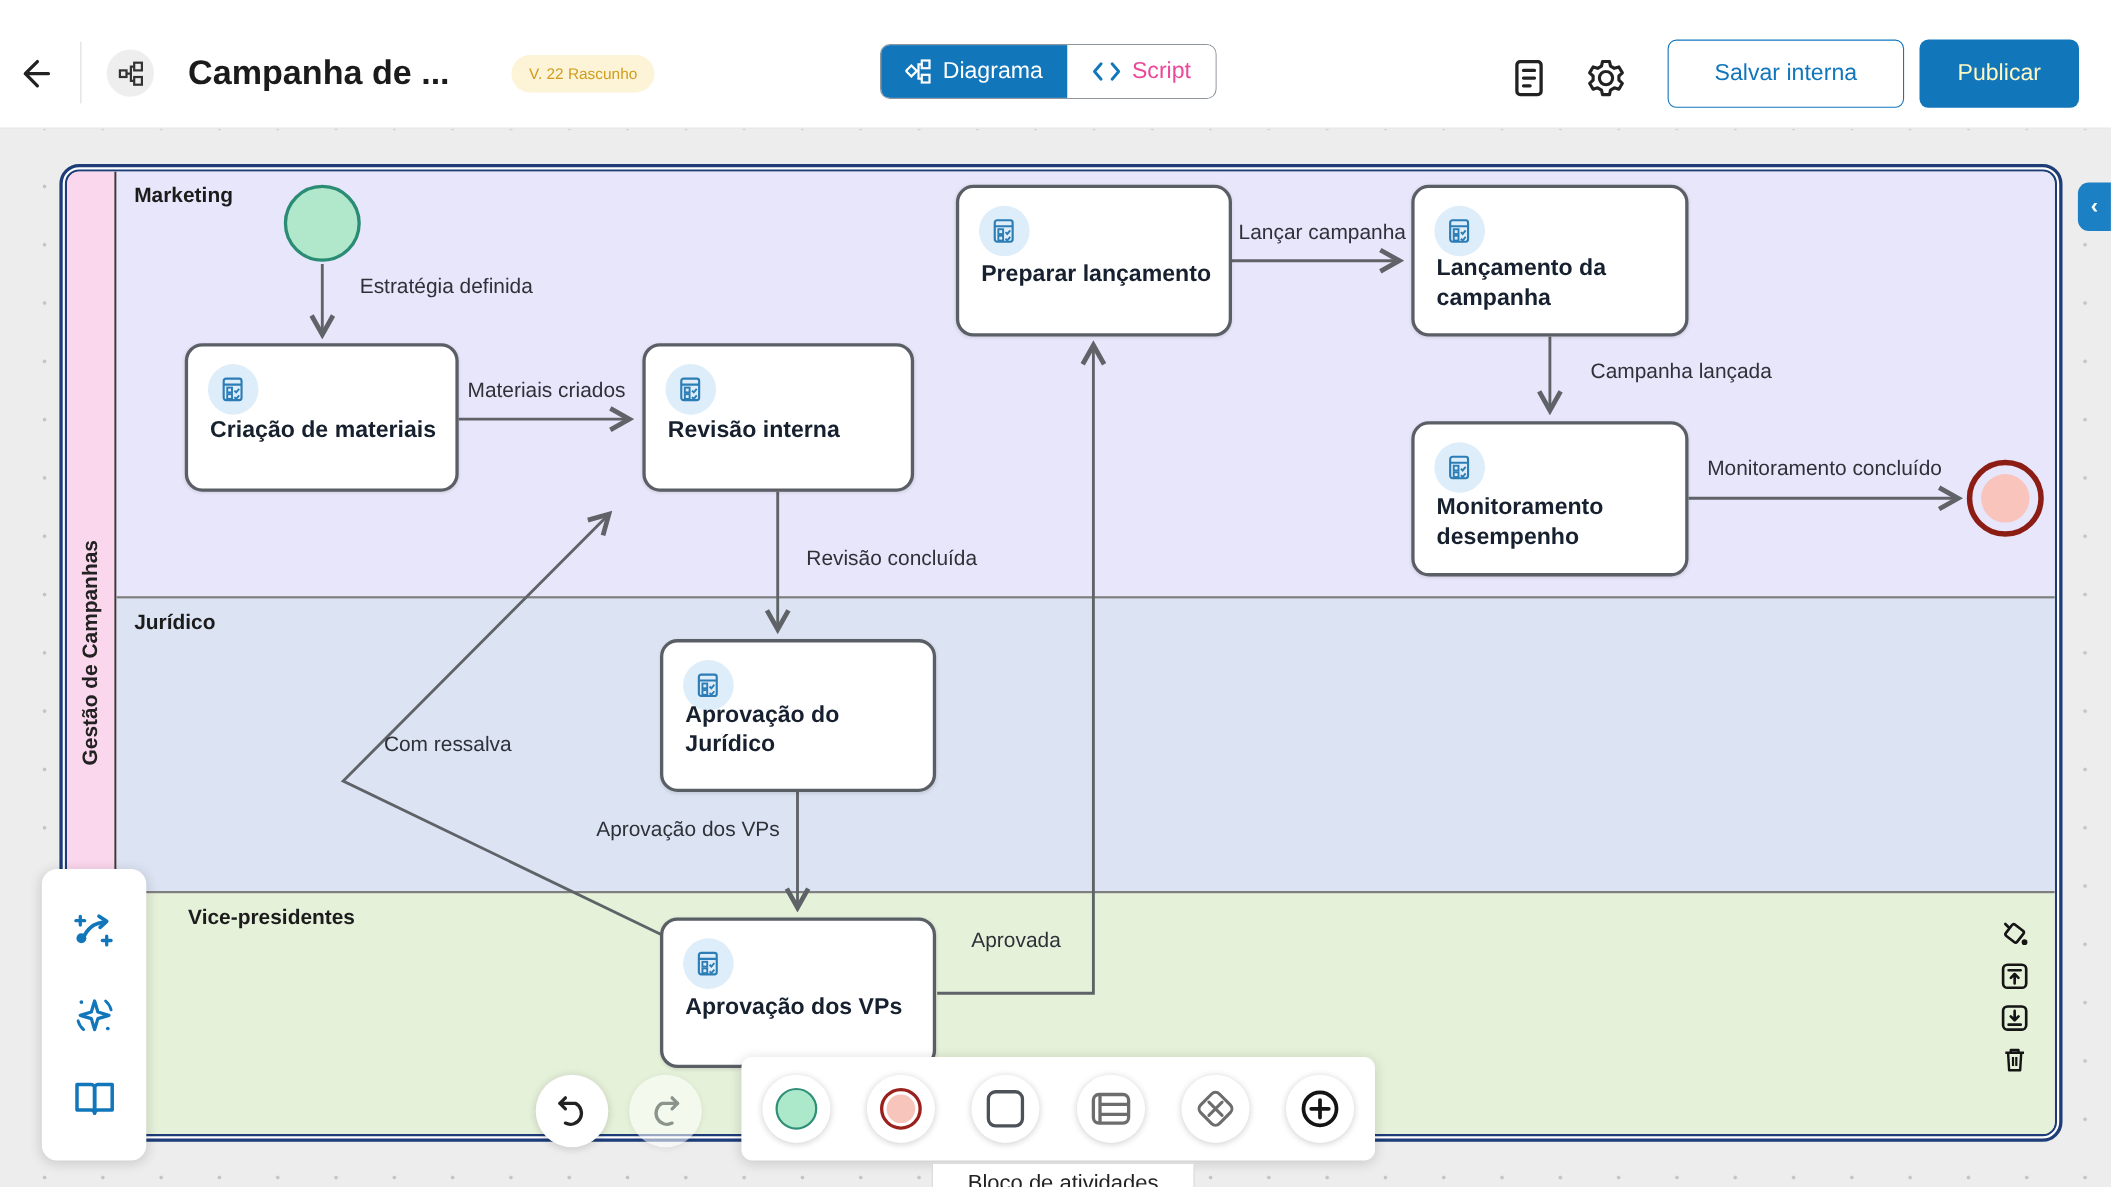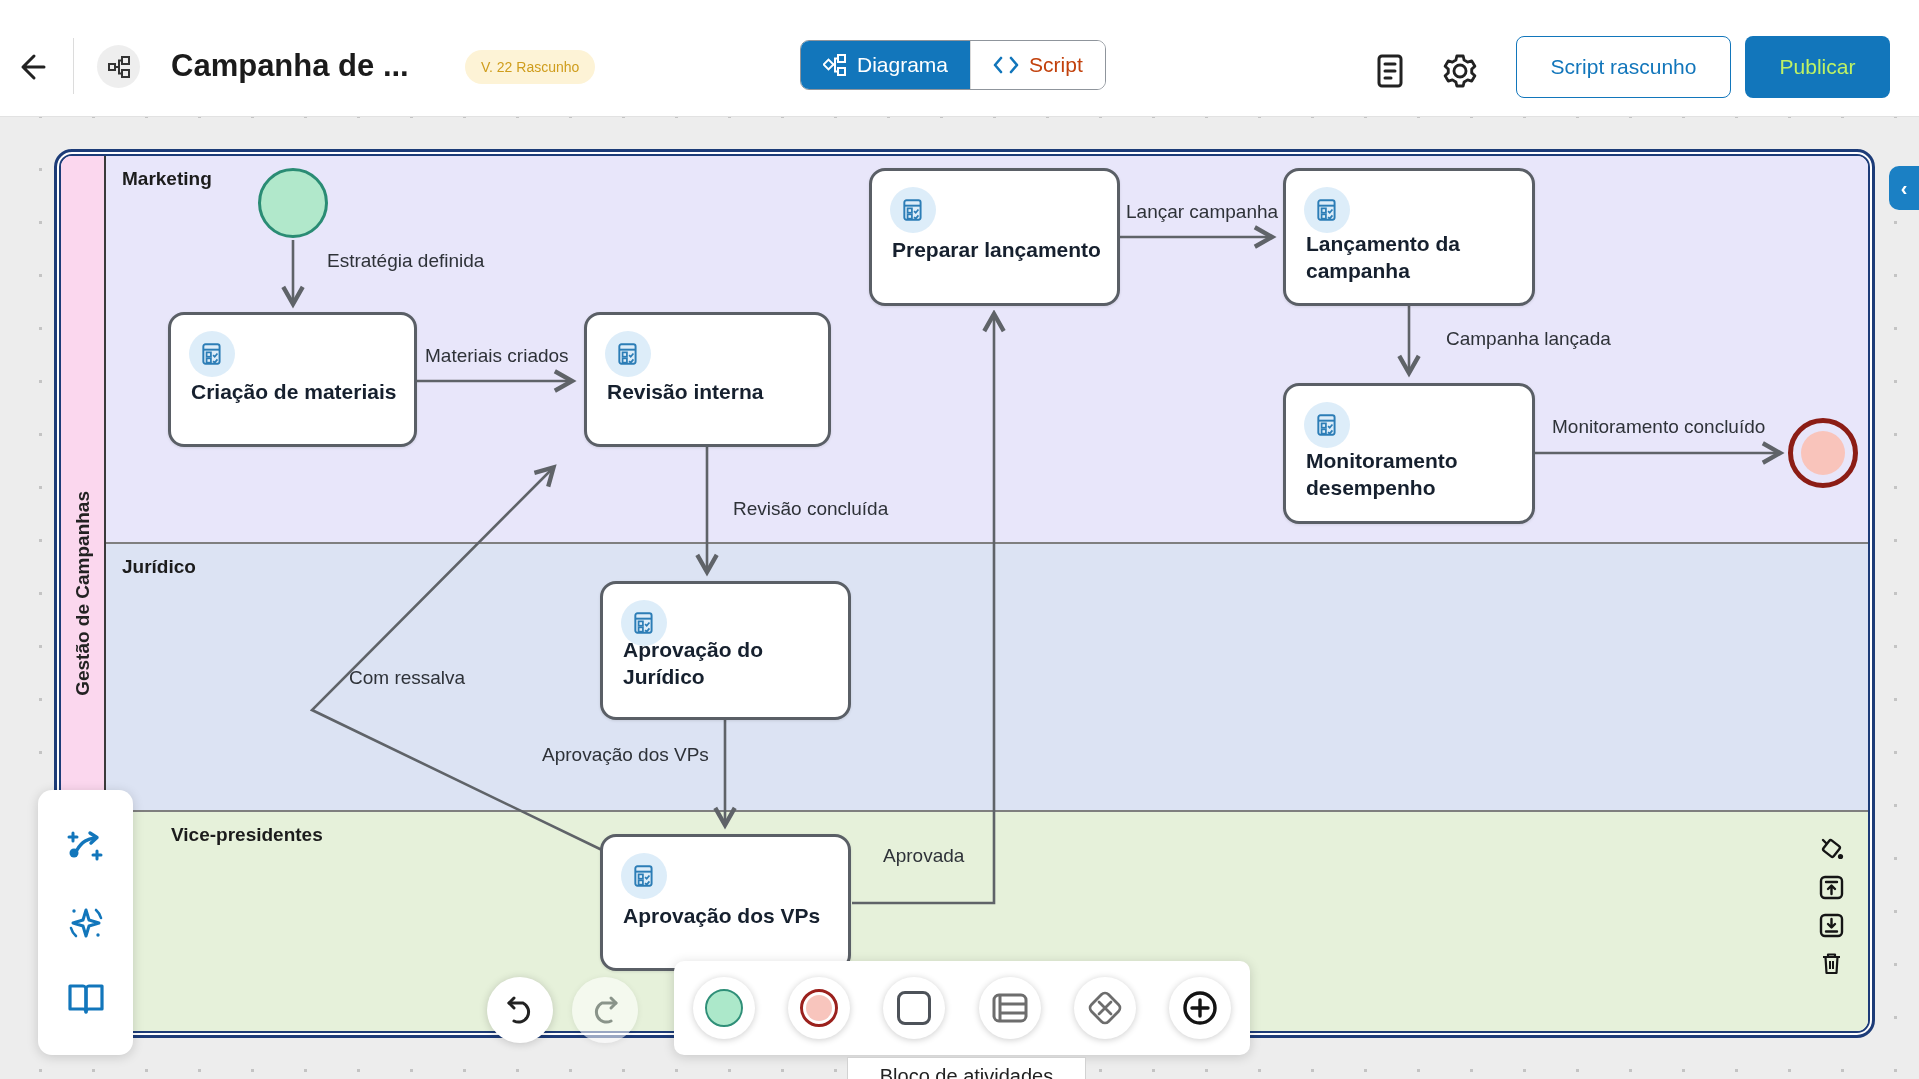--- a/index.html
+++ b/index.html
@@ -13,26 +13,26 @@
   .hdr-divider { position:absolute; left:73px; top:38px; width:1px; height:56px; background:#dcdcdc; }
   .avatar { position:absolute; left:97px; top:45px; width:43px; height:43px; border-radius:50%;
             background:#eeeeee; display:flex; align-items:center; justify-content:center; }
   .title { position:absolute; left:171px; top:48px; font-size:31px; font-weight:bold; color:#1b1b1b; }
   .badge { position:absolute; left:465px; top:50px; height:34px; padding:0 16px; border-radius:17px;
            background:#fdf3d6; color:#cf9d1c; font-size:14px; line-height:34px; }
   .tabgroup { position:absolute; left:800px; top:40px; height:50px; display:flex; border:1px solid #8f959c;
               border-radius:9px; overflow:hidden; background:#fff; }
   .tab { display:flex; align-items:center; gap:10px; padding:0 22px; font-size:21px; cursor:pointer; }
   .tab.active { background:#1276bb; color:#fff; }
-  .tab.inactive { background:#fff; color:#c2410c; border-left:1px solid #d8d8d8; }
+  .tab.inactive { background:#fff; color:#ec4899; border-left:1px solid #d8d8d8; }
   .hdr-icon { position:absolute; top:52px; width:38px; height:38px; cursor:pointer; }
   .btn { position:absolute; top:36px; height:62px; border-radius:8px; font-size:21px; cursor:pointer;
          display:flex; align-items:center; justify-content:center; }
   .btn.outline { left:1516px; width:215px; background:#fff; border:1.5px solid #1276bb; color:#1276bb; }
-  .btn.solid { left:1745px; width:145px; background:#1276bb; border:none; color:#bef264; }
+  .btn.solid { left:1745px; width:145px; background:#1276bb; border:none; color:#fef9c3; }
 
   
   #canvas { position:absolute; left:0; top:117px; width:1919px; height:962px; background:#ededed;
             background-image:radial-gradient(#c4c4c4 1.5px, transparent 2px);
             background-size:53px 53px; background-position:14px 26px; }
 
   
   #pool { position:absolute; left:54px; top:149px; width:1821px; height:889px;
           border:3px solid #1d3c78; border-radius:18px; background:#fff; padding:2px; }
   #pool-inner { width:100%; height:100%; border:2px solid #1d3c78; border-radius:13px;
@@ -138,21 +138,21 @@
   </div>
 
   <svg class="hdr-icon" style="left:1371px" viewBox="0 0 38 38">
     <rect x="8" y="4" width="22" height="30" rx="3" fill="none" stroke="#222" stroke-width="3"></rect>
     <path d="M14 12 H24 M14 19 H24 M14 26 H20" stroke="#222" stroke-width="3" stroke-linecap="round"></path>
   </svg>
   <svg class="hdr-icon" style="left:1441px" viewBox="0 0 24 24">
     <path fill="none" stroke="#222" stroke-width="1.8" stroke-linejoin="round" d="M12 8.2 a3.8 3.8 0 1 0 0 7.6 a3.8 3.8 0 1 0 0 -7.6 M10 2.5 h4 l.6 2.6 l2.2 1.3 l2.6-.8 l2 3.4 l-2 1.8 v2.4 l2 1.8 l-2 3.4 l-2.6-.8 l-2.2 1.3 l-.6 2.6 h-4 l-.6-2.6 l-2.2-1.3 l-2.6.8 l-2-3.4 l2-1.8 v-2.4 l-2-1.8 l2-3.4 l2.6.8 l2.2-1.3 z"></path>
   </svg>
 
-  <div class="btn outline">Script rascunho</div>
+  <div class="btn outline">Salvar interna</div>
   <div class="btn solid">Publicar</div>
 </div>
 
 <div id="canvas"></div>
 
 <div id="pool">
   <div id="pool-inner">
     <div class="pool-strip">
       <span>Gestão de Campanhas</span>
     </div>

